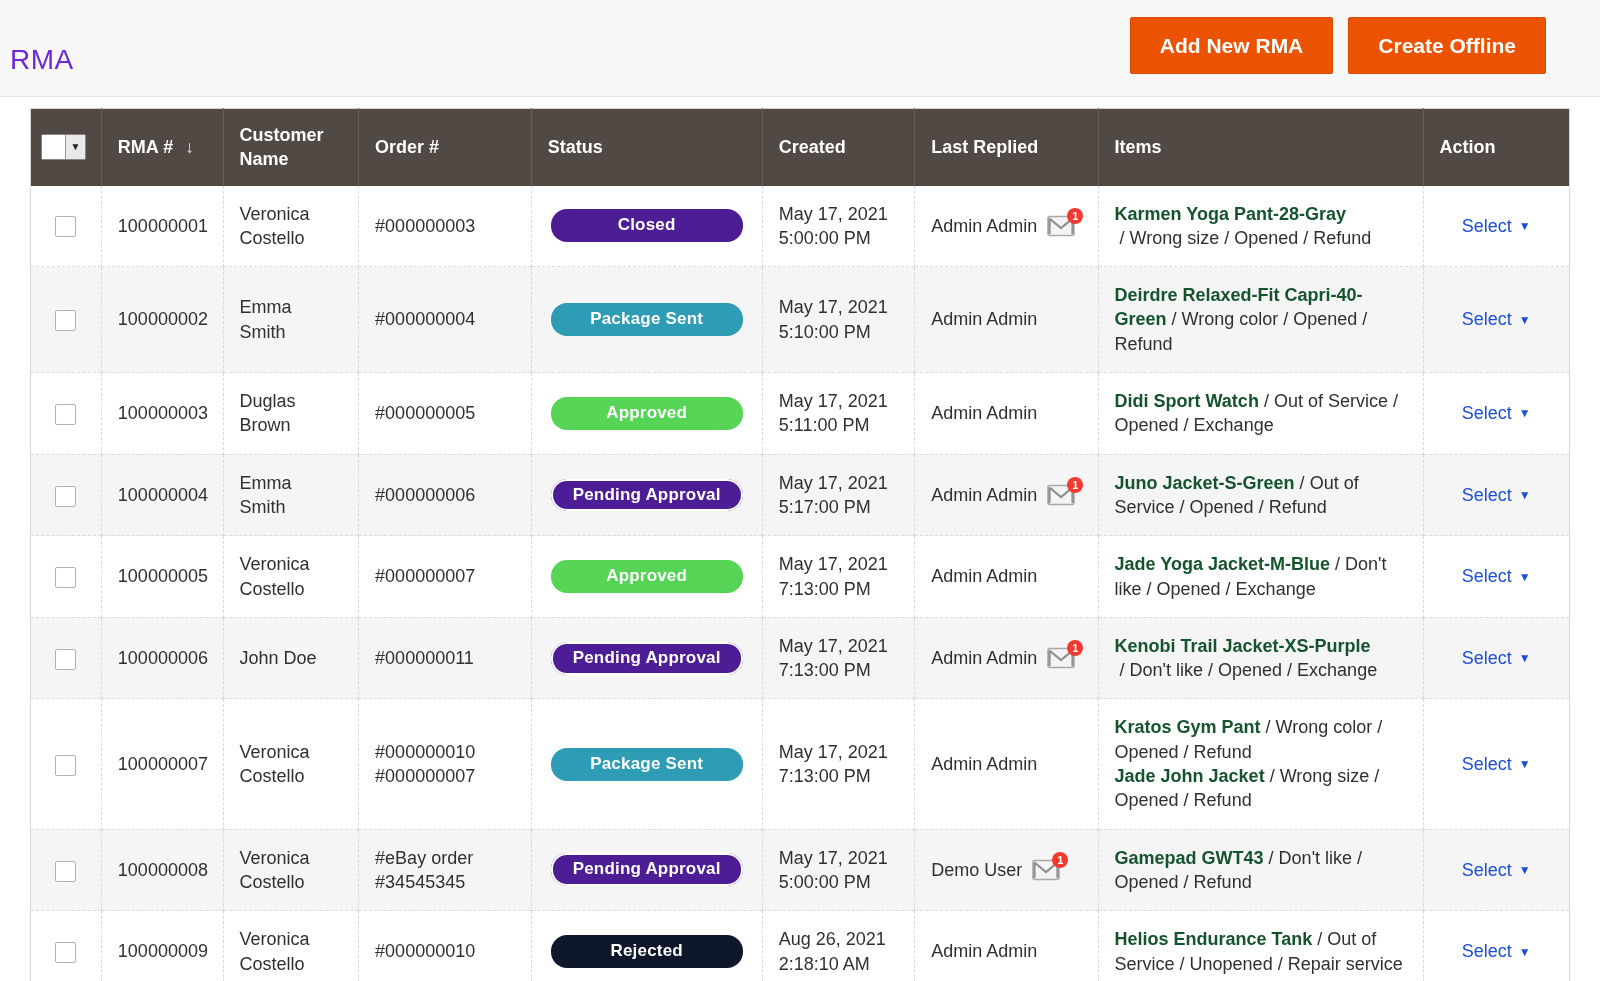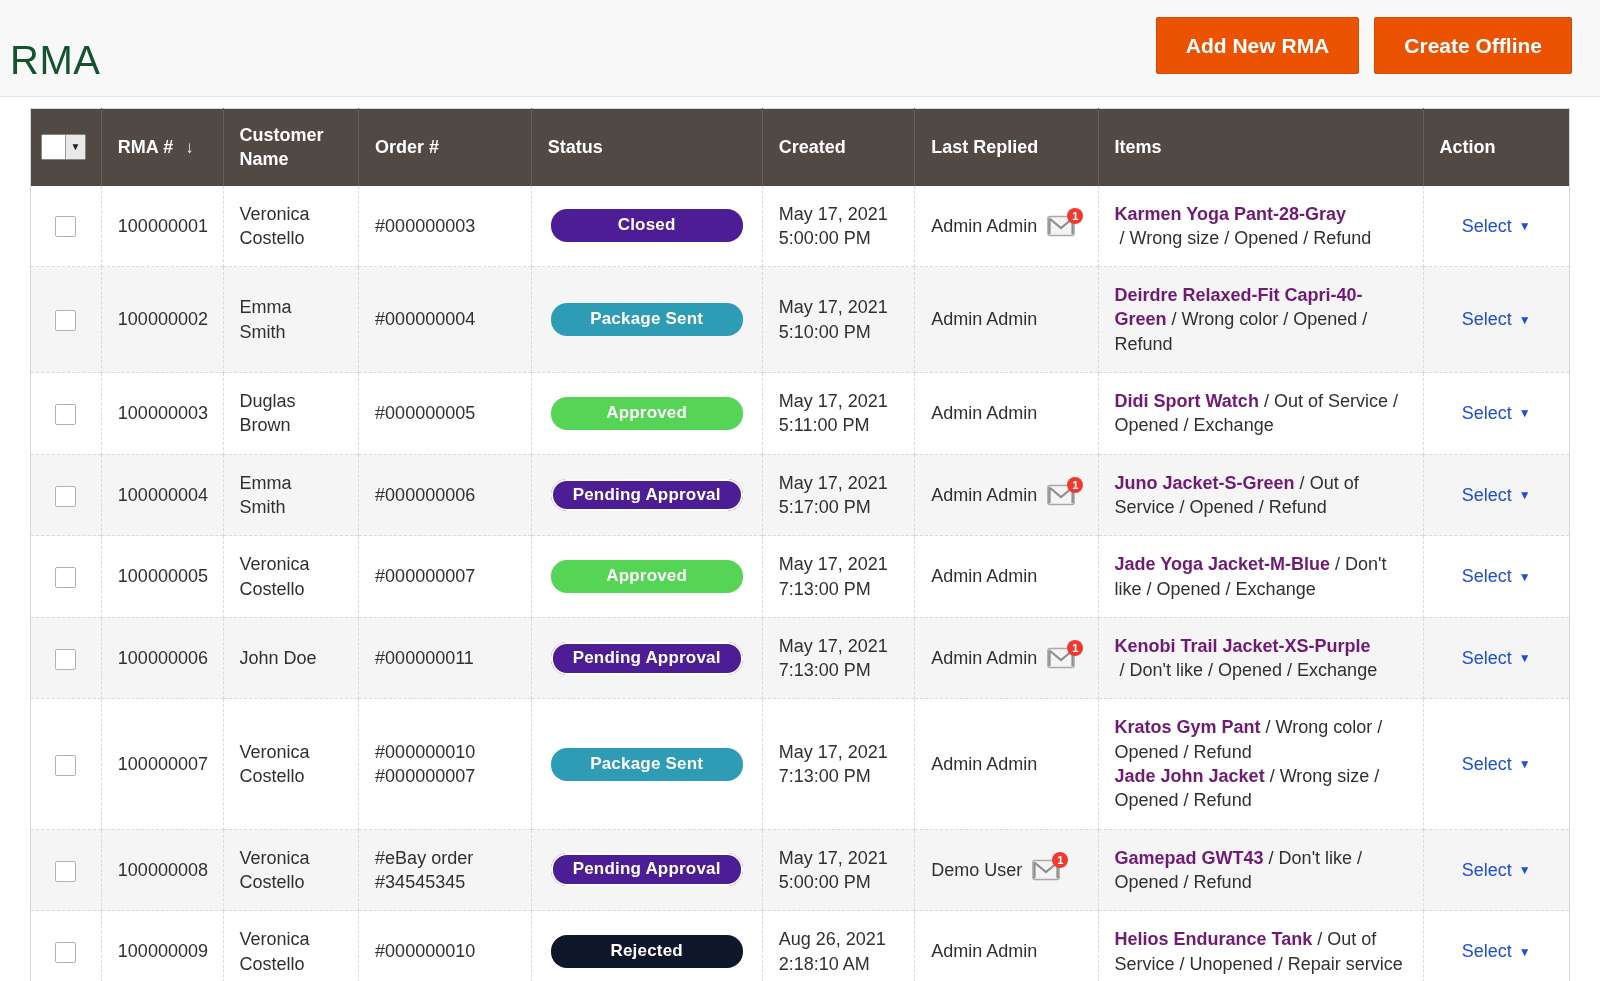--- a/index.html
+++ b/index.html
@@ -5,22 +5,22 @@
   * { margin:0; padding:0; box-sizing:border-box; }
   html,body { width:1600px; height:981px; overflow:hidden; background:#ffffff;
               font-family:"Liberation Sans","DejaVu Sans",sans-serif; }
 
   
   .page-header {
     position:relative; height:97px; background:#f8f8f8;
     border-bottom:1px solid #e3e3e3; padding-left:10px;
     display:flex; align-items:center;
   }
-  .page-title { font-size:40px; font-weight:400; color:#14532d; letter-spacing:.5px;margin-top:24px; }
-  .header-buttons { position:absolute; right:28px; top:17px; display:flex; gap:15px; }
+  .page-title { font-size:28px; font-weight:400; color:#6d28d9; letter-spacing:.5px;margin-top:24px; }
+  .header-buttons { position:absolute; right:54px; top:17px; display:flex; gap:15px; }
   .btn-primary {
     background:#eb5202; color:#fff; border:1px solid #d64b02; border-radius:2px;
     height:57px; padding:0 29px; font-size:21px; font-weight:700;
     font-family:"Liberation Sans",sans-serif; cursor:pointer; white-space:nowrap;
   }
 
   
   .grid-wrap { margin:11px 30px 0 30px; }
   table.grid { width:100%; border-collapse:collapse; table-layout:fixed;
                border:1px solid #d6d6d6; }
@@ -86,21 +86,21 @@
   .replied-flex { display:flex; align-items:center; gap:10px; }
   .mail { position:relative; display:inline-block; width:28px; height:22px; flex:0 0 auto; }
   .mail-badge {
     position:absolute; top:-7px; right:-8px; width:16px; height:16px;
     background:#f0392f; border-radius:50%; color:#fff; font-style:normal;
     font-size:11px; font-weight:700; line-height:16px; text-align:center;
   }
 
   
   .item { margin:0; }
-  .item-name { font-weight:700; color:#701a75; }
+  .item-name { font-weight:700; color:#14532d; }
   .item-sep { white-space:pre; }
 
   
   .select-link { color:#1d4ed8; cursor:pointer; text-decoration:none; font-size:18px;
                  display:inline-flex; align-items:center; gap:7px; }
   .select-caret { font-size:12px; line-height:1; }
   .td-action { text-align:center; }
 </style>
 </head>
 <body>

